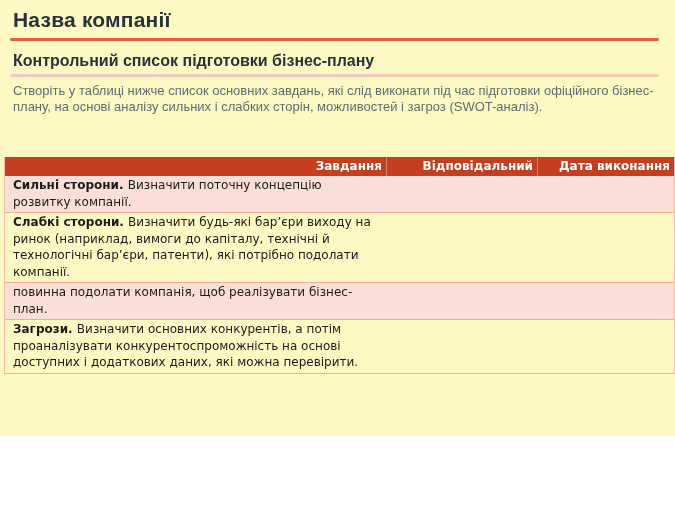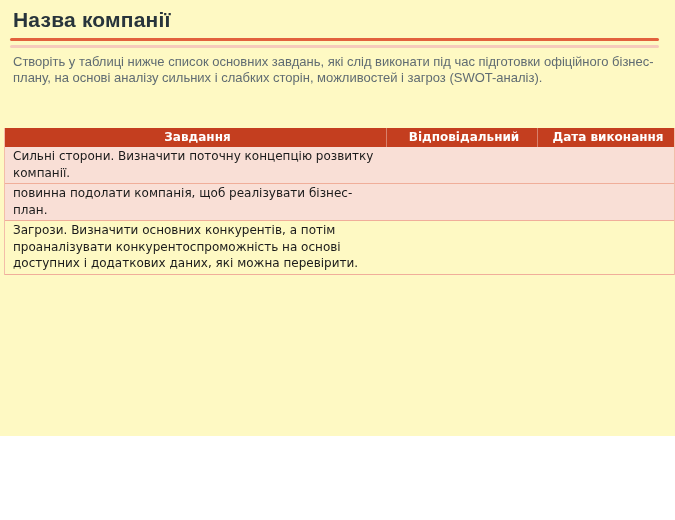--- a/index.html
+++ b/index.html
@@ -53,44 +53,45 @@
   table.checklist{
     border-collapse:separate;border-spacing:0;
     width:669px;table-layout:fixed;
   }
   col.c-task{width:381px;}
   col.c-resp{width:151px;}
   col.c-date{width:137px;}
   th{
     background:#C43E1F;color:#ffffff;
     font-size:12px;font-weight:bold;
-    text-align:center;vertical-align:middle;
+    text-align:right;vertical-align:middle;
     height:18px;padding:0 4px 1px 8px;
     white-space:nowrap;overflow:hidden;
   }
   th + th{border-left:1px solid rgba(255,255,255,0.35);margin-left:15px;}
   td{
     font-size:12px;line-height:16.5px;
     color:#1B1B1B;
     vertical-align:top;
     padding:1px 10px 2px 8px;
     border-bottom:1px solid #F0AE9A;
   }
   tr.shaded td{background:#F9DFD6;}
-  td .lead{font-weight:normal;}
+  td .lead{font-weight:bold;}
 </style>
 </head>
 <body>
 
 <div class="page">
 
   <div class="doc-title">Назва компанії</div>
 
   <div class="rule-strong"></div>
 
+  <div class="doc-subtitle">Контрольний список підготовки бізнес-плану</div>
 
   <div class="rule-pale"></div>
 
   <div class="doc-intro">Створіть у таблиці нижче список основних завдань, які слід виконати під час підготовки офіційного бізнес-плану, на основі аналізу сильних і слабких сторін, можливостей і загроз (SWOT-аналіз).</div>
 
   <div class="tbl-wrap">
     <table class="checklist">
       <colgroup>
           <col class="c-task">
           <col class="c-resp">
@@ -102,20 +103,25 @@
           <th>Відповідальний</th>
           <th>Дата виконання</th>
         </tr>
       </thead>
       <tbody id="rows-body">
           <tr class="shaded">
       <td><span class="lead">Сильні сторони. </span><span>Визначити поточну концепцію розвитку компанії.</span></td>
       <td></td>
       <td></td>
     </tr>
+          <tr>
+      <td><span class="lead">Слабкі сторони. </span><span>Визначити будь-які бар’єри виходу на ринок (наприклад, вимоги до капіталу, технічні й технологічні бар’єри, патенти), які потрібно подолати компанії.</span></td>
+      <td></td>
+      <td></td>
+    </tr>
           <tr class="shaded">
       <td><span class="lead"></span><span>повинна подолати компанія, щоб реалізувати бізнес-план.</span></td>
       <td></td>
       <td></td>
     </tr>
           <tr>
       <td><span class="lead">Загрози. </span><span>Визначити основних конкурентів, а потім проаналізувати конкурентоспроможність на основі доступних і додаткових даних, які можна перевірити.</span></td>
       <td></td>
       <td></td>
     </tr>

